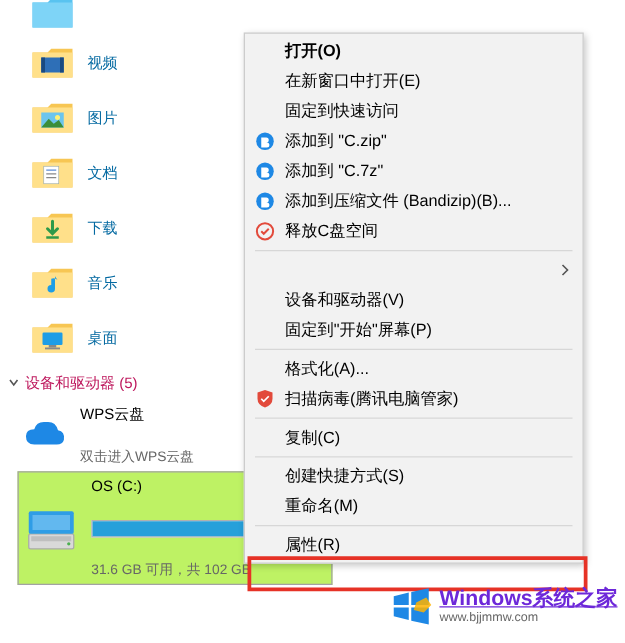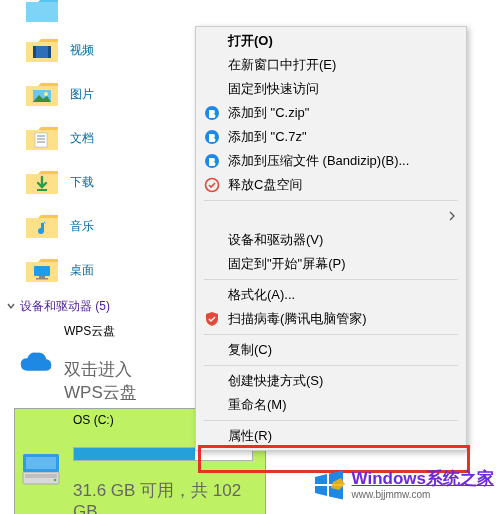--- a/index.html
+++ b/index.html
@@ -34,42 +34,42 @@
       align-items: center;
       justify-content: center;
     }
     .folder-icon svg { width: 36px; height: 32px; }
     .folder-label { color: #0369a1; font-size: 12px; }
     .section-header {
       display: flex;
       align-items: center;
       gap: 4px;
       padding: 6px 0 6px 6px;
-      color: #4c1d95;
+      color: #be185d;
       font-size: 12px;
     }
     .drive-item {
       padding: 2px 6px 2px 16px;
     }
     .drive-row {
       display: flex;
       align-items: center;
       gap: 10px;
     }
     .drive-icon {
       width: 38px;
       height: 36px;
       flex-shrink: 0;
       display: flex;
       align-items: center;
       justify-content: center;
     }
     .drive-text { display: flex; flex-direction: column; gap: 18px; }
     .drive-name { font-size: 12px; color: #000; }
-    .drive-sub { font-size: 17px; color: #666; }
+    .drive-sub { font-size: 11px; color: #666; }
     .drive-selected {
       background: #bef264;
       border: 1px solid #a3a3a3;
       padding: 4px;
       width: 252px;
     }
     .drive-selected .drive-icon {
       width: 44px;
       height: 44px;
     }

